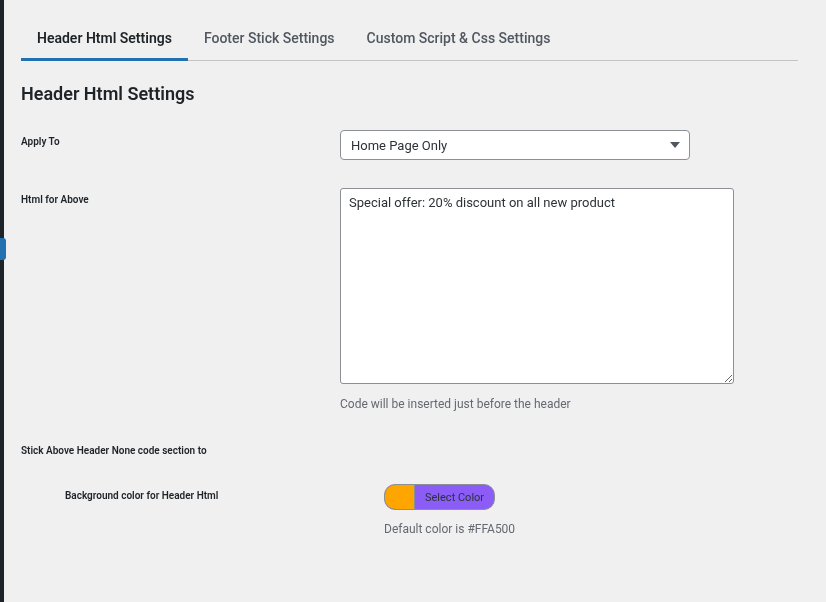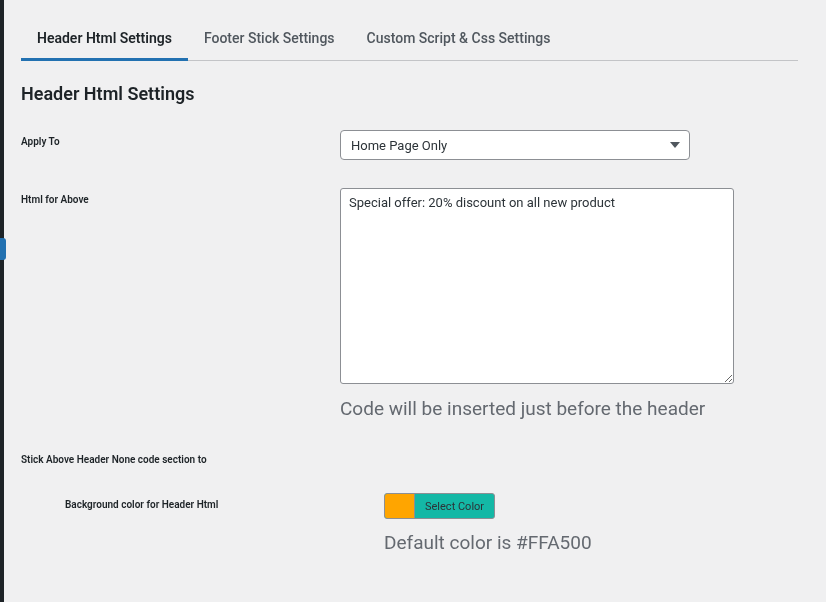--- a/index.html
+++ b/index.html
@@ -110,29 +110,29 @@
       padding: 6px 8px;
       border: 1px solid #8c8f94;
       border-radius: 3px;
       font-size: 13px;
       color: #2c3338;
       font-family: inherit;
       resize: both;
       background: #fff;
     }
     .description {
-      font-size: 19px;
+      font-size: 12px;
       color: #646970;
       margin-top: 10px;
     }
     .color-picker {
       display: inline-flex;
       border: 1px solid #8c8f94;
-      border-radius: 3px;
-      background: #14b8a6;
+      border-radius: 11px;
+      background: #8b5cf6;
       overflow: hidden;
       height: 26px;
     }
     .color-swatch {
       width: 30px;
       height: 100%;
       background: #ffa500;
       border-right: 1px solid #8c8f94;
     }
     .color-btn-text {

